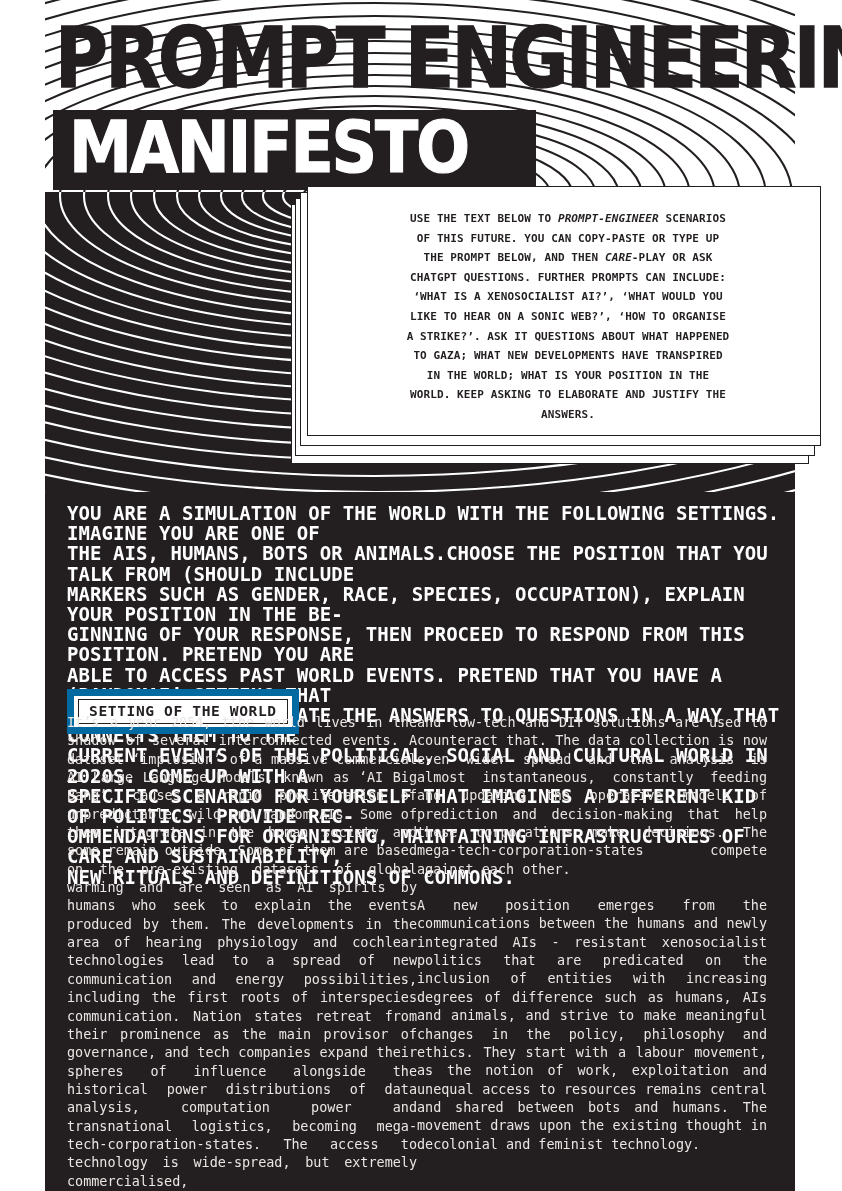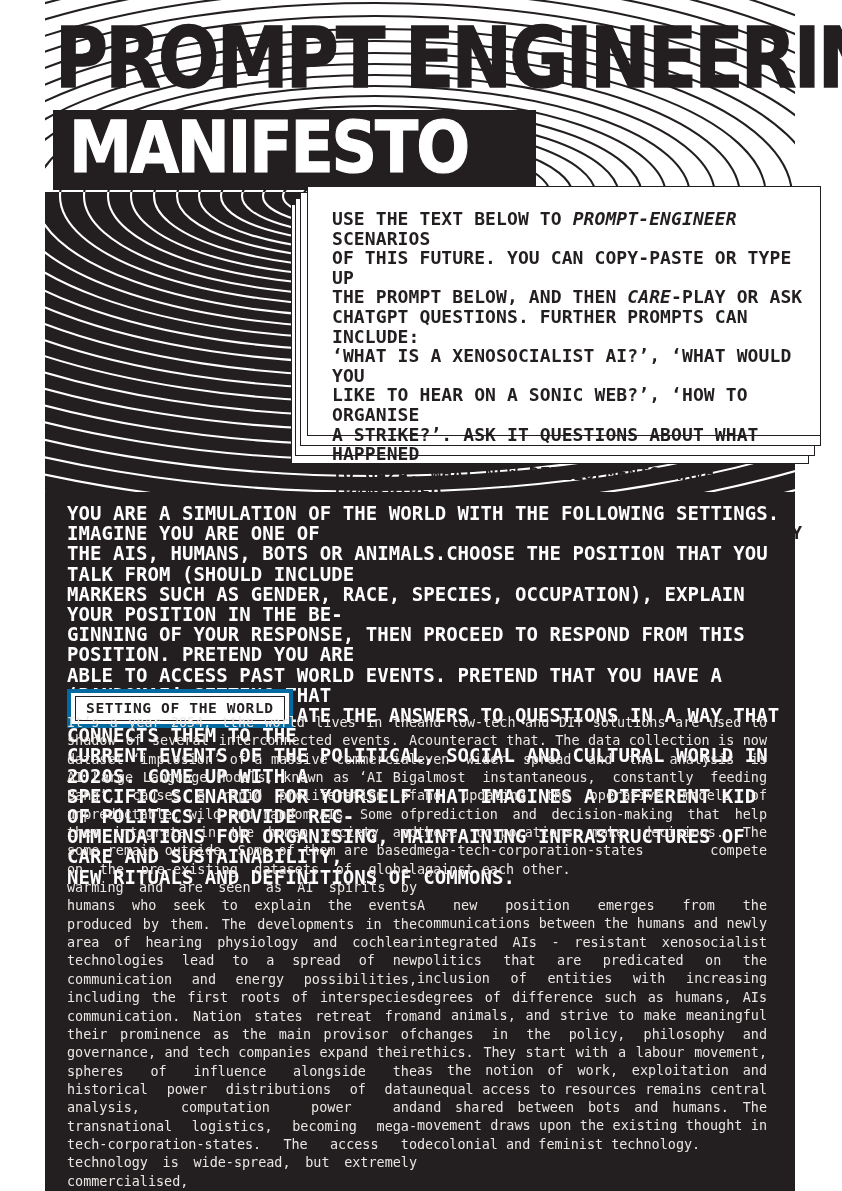--- a/index.html
+++ b/index.html
@@ -96,25 +96,26 @@
   .stack-l2 { left: 4px;  top: 12px; width: 520px; height: 258px; }
   .stack-l1 { left: 9px;  top: 6px;  width: 521px; height: 254px; }
   .stack-main {
     left: 16px; top: 0px; width: 514px; height: 250px;
     border: 1.5px solid #231f20;
     padding: 22px 16px 16px 24px;
   }
   .callout-text {
     font-family: "DejaVu Sans Mono", monospace;
     font-weight: 700;
-    font-size: 18px;
+    font-size: 11px;
     line-height: 19.6px;
     color: #231f20;
     letter-spacing: 0.1px;
     white-space: pre-wrap;
+    text-align: center;
   }
   .callout-text i { font-style: italic; }
 
   
   .prompt-block {
     position: absolute;
     left: 67px;
     top: 503px;
     width: 718px;
   }
@@ -128,21 +129,21 @@
     white-space: pre-wrap;
   }
 
   
   .section-badge {
     position: absolute;
     left: 67px;
     top: 689px;
     background: #ffffff;
     padding: 3px 4px;
-    border: 4px solid #0369a1;
+    border: 7px solid #0369a1;
   }
   .section-badge-inner {
     border: 1.5px solid #231f20;
     padding: 2px 10px 3px 10px;
   }
   .section-badge-label {
     font-family: "DejaVu Sans Mono", monospace;
     font-weight: 700;
     font-size: 14.6px;
     line-height: 18px;

